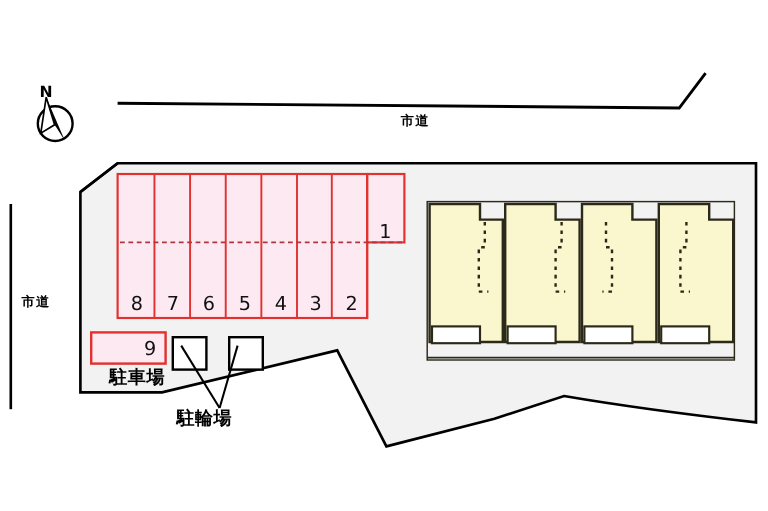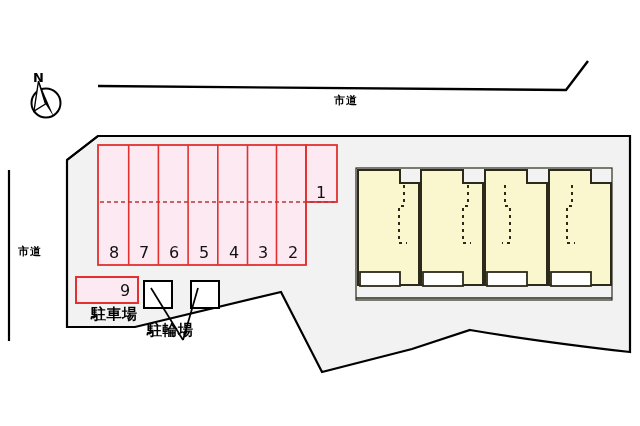--- a/index.html
+++ b/index.html
@@ -126,21 +126,21 @@
     </g>
 
   </svg>
 
   <div class="map-label road-label" style="left:334px; top:95px;">市道</div>
 
   <div class="map-label road-label" style="left:18px; top:246px;">市道</div>
 
   <div class="map-label facility-label" style="left:91px; top:307px;">駐車場</div>
 
-  <div class="map-label facility-label" style="left:147px; top:323px;">駐輪場</div>
+  <div class="map-label facility-label" style="left:147px; top:341px;">駐輪場</div>
 
   <div class="stall-number" style="left:316px; top:185px;">1</div>
 
   <div class="stall-number" style="left:109px; top:245px;">8</div>
   <div class="stall-number" style="left:139px; top:245px;">7</div>
   <div class="stall-number" style="left:169px; top:245px;">6</div>
   <div class="stall-number" style="left:199px; top:245px;">5</div>
   <div class="stall-number" style="left:229px; top:245px;">4</div>
   <div class="stall-number" style="left:258px; top:245px;">3</div>
   <div class="stall-number" style="left:288px; top:245px;">2</div>

